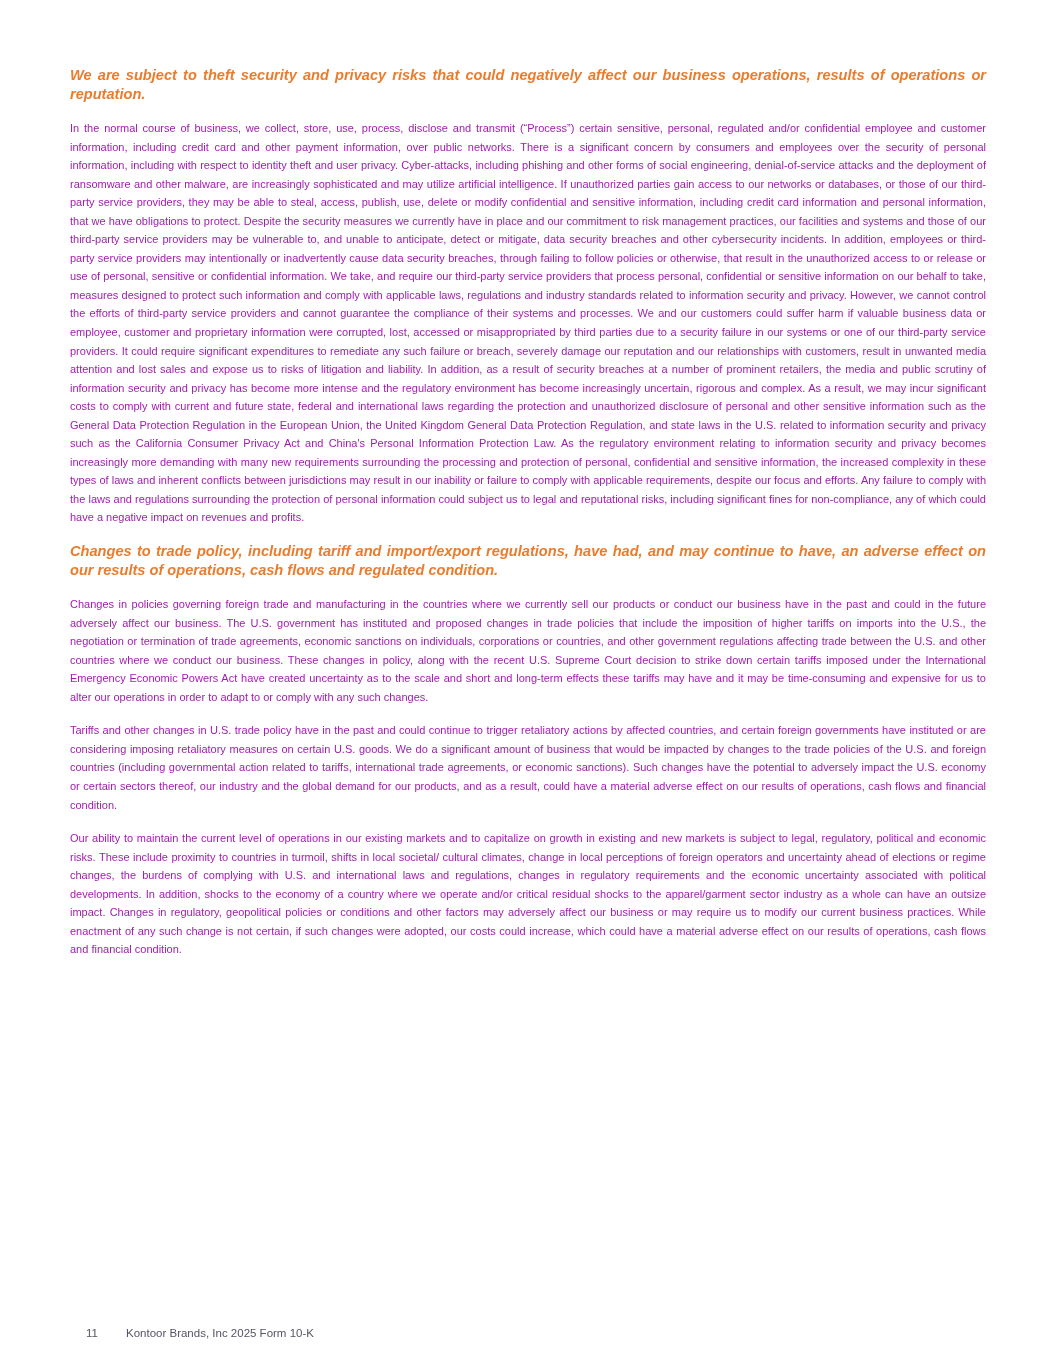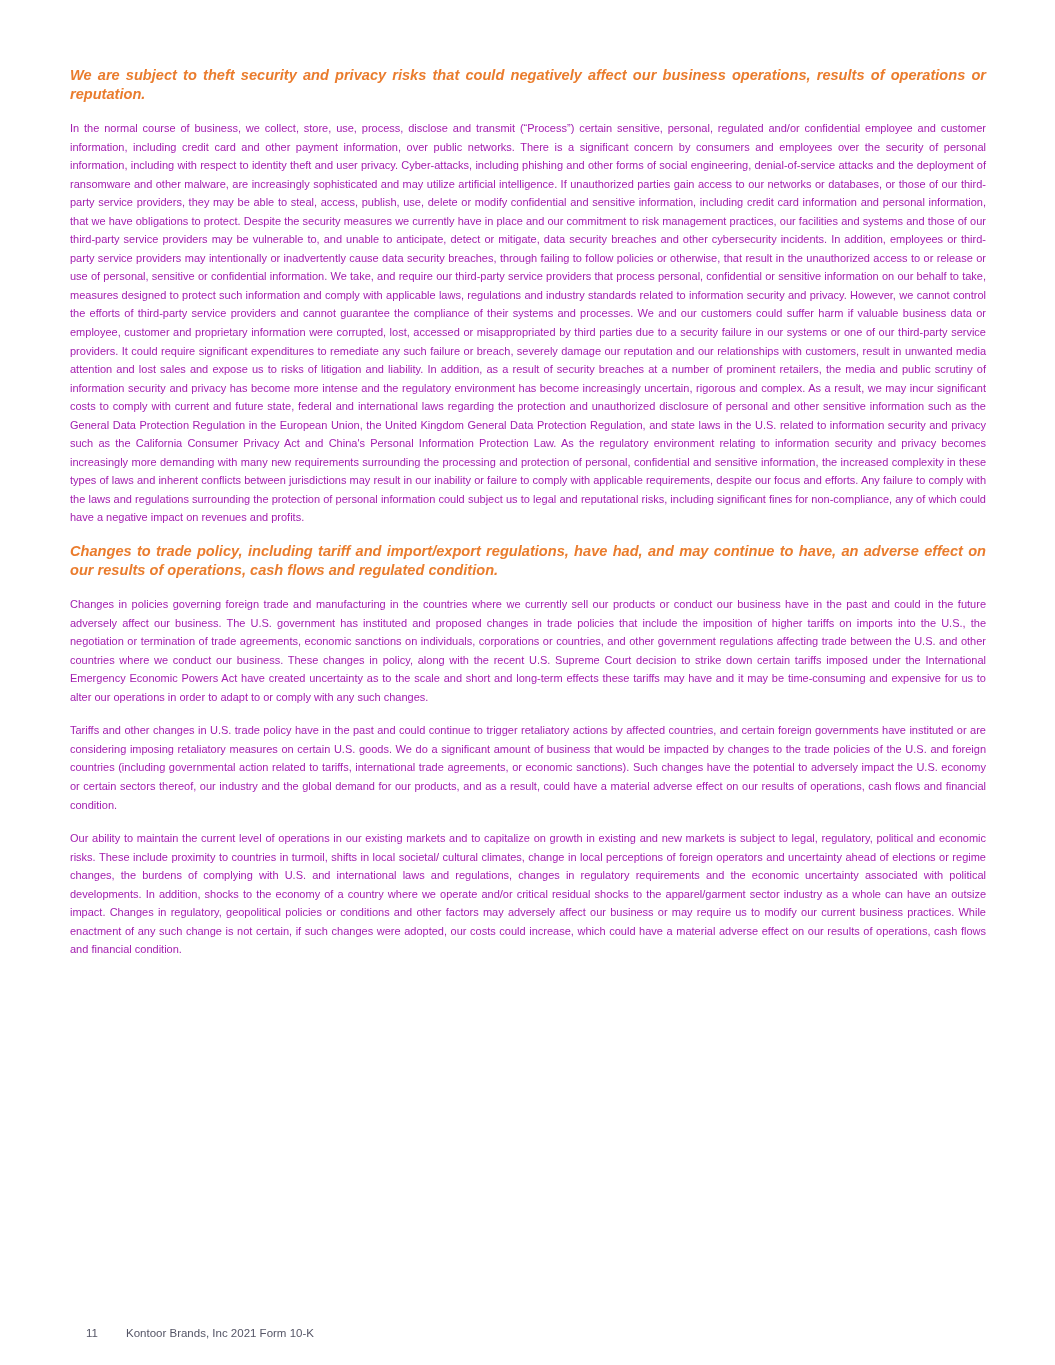--- a/index.html
+++ b/index.html
@@ -37,14 +37,14 @@
   <p class="risk-heading">We are subject to theft security and privacy risks that could negatively affect our business operations, results of operations or reputation.</p>
   <p class="body-para">In the normal course of business, we collect, store, use, process, disclose and transmit (“Process”) certain sensitive, personal, regulated and/or confidential employee and customer information, including credit card and other payment information, over public networks. There is a significant concern by consumers and employees over the security of personal information, including with respect to identity theft and user privacy. Cyber-attacks, including phishing and other forms of social engineering, denial-of-service attacks and the deployment of ransomware and other malware, are increasingly sophisticated and may utilize artificial intelligence. If unauthorized parties gain access to our networks or databases, or those of our third-party service providers, they may be able to steal, access, publish, use, delete or modify confidential and sensitive information, including credit card information and personal information, that we have obligations to protect. Despite the security measures we currently have in place and our commitment to risk management practices, our facilities and systems and those of our third-party service providers may be vulnerable to, and unable to anticipate, detect or mitigate, data security breaches and other cybersecurity incidents. In addition, employees or third-party service providers may intentionally or inadvertently cause data security breaches, through failing to follow policies or otherwise, that result in the unauthorized access to or release or use of personal, sensitive or confidential information. We take, and require our third-party service providers that process personal, confidential or sensitive information on our behalf to take, measures designed to protect such information and comply with applicable laws, regulations and industry standards related to information security and privacy. However, we cannot control the efforts of third-party service providers and cannot guarantee the compliance of their systems and processes. We and our customers could suffer harm if valuable business data or employee, customer and proprietary information were corrupted, lost, accessed or misappropriated by third parties due to a security failure in our systems or one of our third-party service providers. It could require significant expenditures to remediate any such failure or breach, severely damage our reputation and our relationships with customers, result in unwanted media attention and lost sales and expose us to risks of litigation and liability. In addition, as a result of security breaches at a number of prominent retailers, the media and public scrutiny of information security and privacy has become more intense and the regulatory environment has become increasingly uncertain, rigorous and complex. As a result, we may incur significant costs to comply with current and future state, federal and international laws regarding the protection and unauthorized disclosure of personal and other sensitive information such as the General Data Protection Regulation in the European Union, the United Kingdom General Data Protection Regulation, and state laws in the U.S. related to information security and privacy such as the California Consumer Privacy Act and China's Personal Information Protection Law. As the regulatory environment relating to information security and privacy becomes increasingly more demanding with many new requirements surrounding the processing and protection of personal, confidential and sensitive information, the increased complexity in these types of laws and inherent conflicts between jurisdictions may result in our inability or failure to comply with applicable requirements, despite our focus and efforts. Any failure to comply with the laws and regulations surrounding the protection of personal information could subject us to legal and reputational risks, including significant fines for non-compliance, any of which could have a negative impact on revenues and profits.</p>
   <p class="risk-heading">Changes to trade policy, including tariff and import/export regulations, have had, and may continue to have, an adverse effect on our results of operations, cash flows and regulated condition.</p>
   <p class="body-para">Changes in policies governing foreign trade and manufacturing in the countries where we currently sell our products or conduct our business have in the past and could in the future adversely affect our business. The U.S. government has instituted and proposed changes in trade policies that include the imposition of higher tariffs on imports into the U.S., the negotiation or termination of trade agreements, economic sanctions on individuals, corporations or countries, and other government regulations affecting trade between the U.S. and other countries where we conduct our business. These changes in policy, along with the recent U.S. Supreme Court decision to strike down certain tariffs imposed under the International Emergency Economic Powers Act have created uncertainty as to the scale and short and long-term effects these tariffs may have and it may be time-consuming and expensive for us to alter our operations in order to adapt to or comply with any such changes.</p>
   <p class="body-para">Tariffs and other changes in U.S. trade policy have in the past and could continue to trigger retaliatory actions by affected countries, and certain foreign governments have instituted or are considering imposing retaliatory measures on certain U.S. goods. We do a significant amount of business that would be impacted by changes to the trade policies of the U.S. and foreign countries (including governmental action related to tariffs, international trade agreements, or economic sanctions). Such changes have the potential to adversely impact the U.S. economy or certain sectors thereof, our industry and the global demand for our products, and as a result, could have a material adverse effect on our results of operations, cash flows and financial condition.</p>
   <p class="body-para">Our ability to maintain the current level of operations in our existing markets and to capitalize on growth in existing and new markets is subject to legal, regulatory, political and economic risks. These include proximity to countries in turmoil, shifts in local societal/ cultural climates, change in local perceptions of foreign operators and uncertainty ahead of elections or regime changes, the burdens of complying with U.S. and international laws and regulations, changes in regulatory requirements and the economic uncertainty associated with political developments. In addition, shocks to the economy of a country where we operate and/or critical residual shocks to the apparel/garment sector industry as a whole can have an outsize impact. Changes in regulatory, geopolitical policies or conditions and other factors may adversely affect our business or may require us to modify our current business practices. While enactment of any such change is not certain, if such changes were adopted, our costs could increase, which could have a material adverse effect on our results of operations, cash flows and financial condition.</p>
 </div>
 
 <div class="footer">
   <span class="page-num">11</span>
-  <span>Kontoor Brands, Inc 2021 Form 10-K</span>
+  <span>Kontoor Brands, Inc 2025 Form 10-K</span>
 </div>
 
 </body></html>

